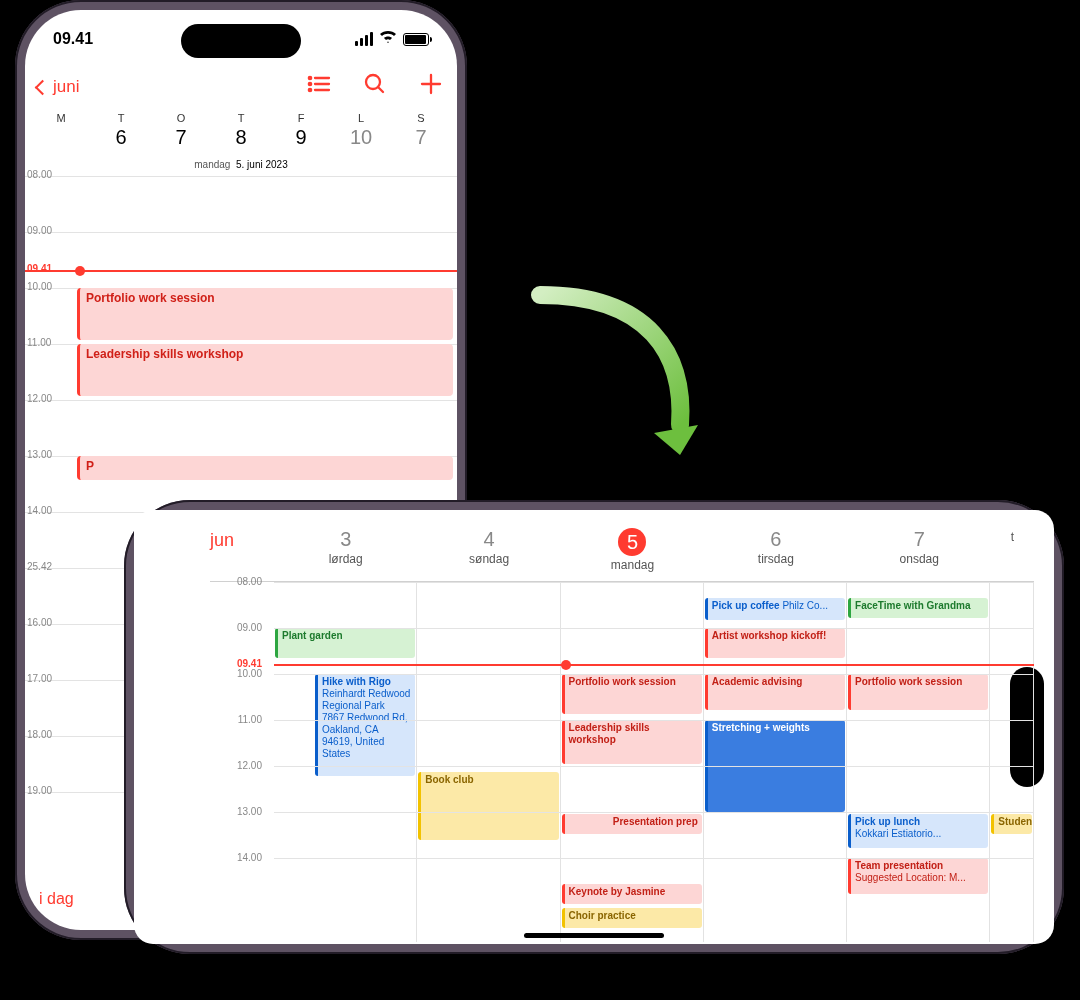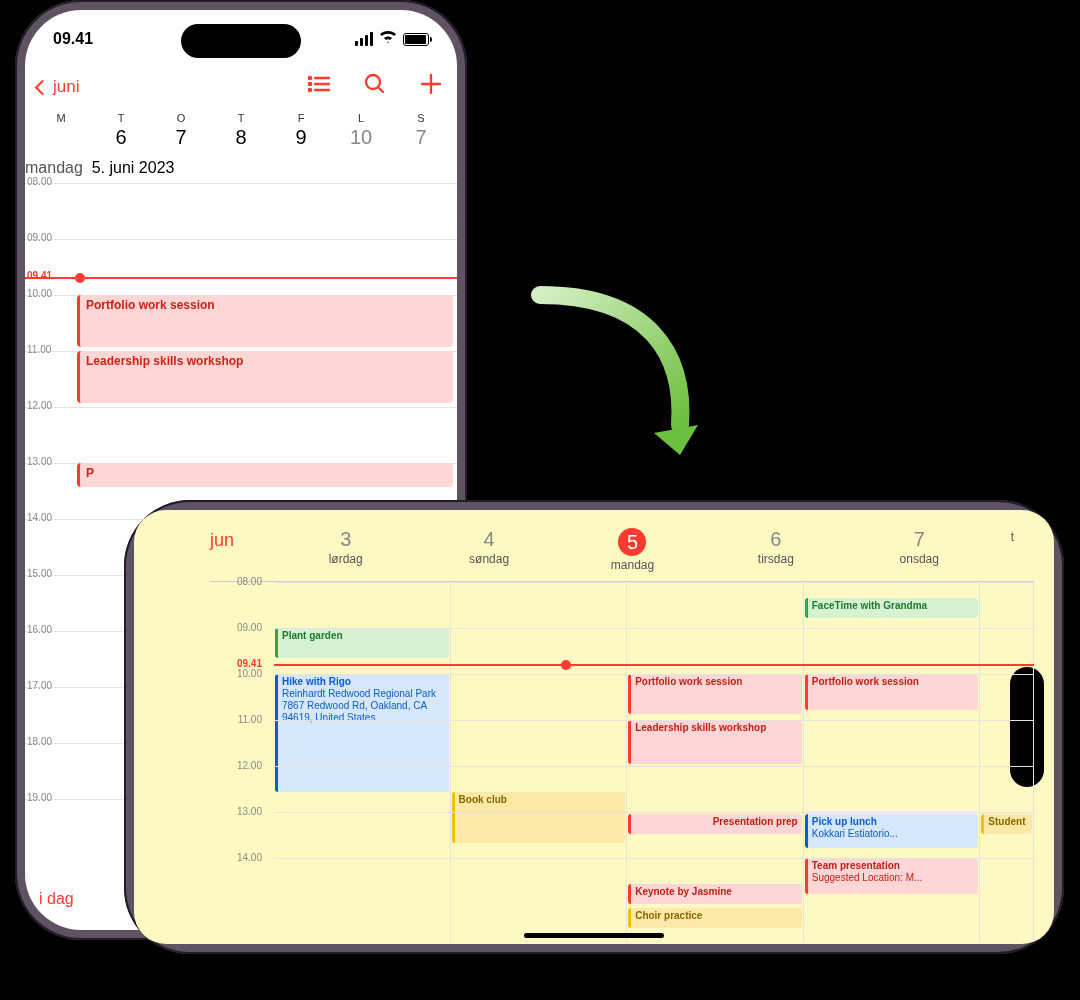--- a/index.html
+++ b/index.html
@@ -25,39 +25,39 @@
   .nav-icons{position:absolute;right:14px;top:8px;display:flex;gap:32px;align-items:center}
   .nav-icons svg,.nav-icons .ic{width:24px;height:24px}
   
   .week{display:flex;text-align:center;padding:8px 6px 2px}
   .week .col{flex:1;font-size:11px;color:#333}
   .dayrow{display:flex;text-align:center;padding:0 6px 4px}
   .dayrow .col{flex:1;font-size:20px;color:#000;position:relative}
   .dayrow .sel{color:#fff}
   .dayrow .sel::before{content:"";position:absolute;left:50%;top:50%;transform:translate(-50%,-50%);width:30px;height:30px;background:#ff3b30;border-radius:50%;z-index:-1}
   .dayrow .wknd{color:#888}
-  .date-line{text-align:left;font-size:16px;padding:6px 0 6px;color:#000}
+  .date-line{text-align:center;font-size:10px;padding:6px 0 6px;color:#000}
   .date-line .dow{color:#555}
   
   .daygrid{position:relative;padding-left:50px;height:690px}
   .hour{position:absolute;left:0;right:0;height:1px;background:#e3e3e3}
   .hour span{position:absolute;left:2px;top:-7px;font-size:10px;color:#888;width:42px;text-align:left}
   .nowline{position:absolute;left:0;right:0;height:2px;background:#ff3b30}
   .nowline .lbl{position:absolute;left:2px;top:-7px;font-size:10px;color:#ff3b30;font-weight:600}
   .nowline .dot{position:absolute;left:50px;top:-4px;width:10px;height:10px;background:#ff3b30;border-radius:50%}
   .ev{position:absolute;left:52px;right:4px;border-radius:4px;padding:3px 6px;font-size:12px;font-weight:600;overflow:hidden}
   .red-soft{background:#fdd6d5;border-left:3px solid #ff3b30;color:#d02018}
   .today-btn{position:absolute;left:14px;bottom:22px;color:#ff3b30;font-size:16px}
   .home-ind{position:absolute;left:50%;bottom:8px;transform:translateX(-50%);width:140px;height:5px;background:#000;border-radius:3px}
   
   .arrow{position:absolute;left:510px;top:285px;width:200px;height:190px}
   .arrow svg{width:100%;height:100%}
   
   .phone-land{position:absolute;left:124px;top:500px;width:940px;height:454px;background:#5e5263;border-radius:66px;padding:10px;box-shadow:inset 0 0 0 2px #221c27}
-  .phone-land .bezel{width:100%;height:100%;background:#fef9c3;border-radius:32px;overflow:hidden;position:relative}
+  .phone-land .bezel{width:100%;height:100%;background:#ffffff;border-radius:19px;overflow:hidden;position:relative}
   .island-l{position:absolute;right:10px;top:50%;transform:translateY(-50%);width:34px;height:120px;background:#000;border-radius:20px}
   .l-grid{position:absolute;left:76px;right:20px;top:18px;bottom:10px}
   .l-head{display:flex;align-items:flex-start;height:54px;border-bottom:1px solid #d0d0d0}
   .l-head .mon{width:64px;color:#ff3b30;font-size:18px;font-weight:500;padding-top:2px}
   .l-head .day{flex:1;text-align:center;position:relative}
   .l-head .num{font-size:20px;color:#888;line-height:22px}
   .l-head .dname{font-size:12px;color:#555;margin-top:2px}
   .l-head .sel .num{color:#fff;width:28px;height:28px;background:#ff3b30;border-radius:50%;display:inline-block;line-height:28px}
   .l-body{position:relative;height:360px;display:flex}
   .time-col{width:64px;position:relative}
@@ -170,21 +170,21 @@
         <div class="hour" style="top: 224px;">
           <span>12.00</span>
         </div>
         <div class="hour" style="top: 280px;">
           <span>13.00</span>
         </div>
         <div class="hour" style="top: 336px;">
           <span>14.00</span>
         </div>
         <div class="hour" style="top: 392px;">
-          <span>15.00</span>
+          <span>25.42</span>
         </div>
         <div class="hour" style="top: 448px;">
           <span>16.00</span>
         </div>
         <div class="hour" style="top: 504px;">
           <span>17.00</span>
         </div>
         <div class="hour" style="top: 560px;">
           <span>18.00</span>
         </div>
@@ -252,31 +252,37 @@
             <div class="tlbl" style="top: 86px;">10.00</div>
             <div class="tlbl" style="top: 132px;">11.00</div>
             <div class="tlbl" style="top: 178px;">12.00</div>
             <div class="tlbl" style="top: 224px;">13.00</div>
             <div class="tlbl" style="top: 270px;">14.00</div>
             <div class="tlbl now" style="top: 75.88px;">09.41</div>
           </div>
         <div class="cols">
           <div class="dcol">
               <div class="lev green-soft" style="top: 46px; height: 30px;"><span>Plant garden</span></div>
-              <div class="lev blue-soft" style="top: 92px; height: 118px;"><span>Hike with Rigo</span><span class="sub">Reinhardt Redwood Regional Park<br>7867 Redwood Rd, Oakland, CA 94619, United States</span></div>
-            </div>
-          <div class="dcol">
-              <div class="lev yellow" style="top: 190px; height: 51px; margin-top: 20px;"><span>Book club</span></div>
+              <div class="lev blue-soft" style="top: 92px; height: 102px; margin-left: 40px;"><span>Hike with Rigo</span><span class="sub">Reinhardt Redwood Regional Park<br>7867 Redwood Rd, Oakland, CA 94619, United States</span></div>
+            </div>
+          <div class="dcol">
+              <div class="lev yellow" style="top: 190px; height: 68px;"><span>Book club</span></div>
             </div>
           <div class="dcol">
               <div class="lev red-soft2" style="top: 92px; height: 40px;"><span>Portfolio work session</span></div>
               <div class="lev red-soft2" style="top: 138px; height: 44px;"><span>Leadership skills workshop</span></div>
               <div class="lev red-soft2" style="top: 232px; height: 20px; text-align: right;"><span>Presentation prep</span></div>
               <div class="lev red-soft2" style="top: 302px; height: 20px;"><span>Keynote by Jasmine</span></div>
               <div class="lev yellow" style="top: 326px; height: 20px;"><span>Choir practice</span></div>
+            </div>
+          <div class="dcol">
+              <div class="lev blue-soft" style="top: 16px; height: 22px;"><span>Pick up coffee </span><span class="sub" style="display:inline">Philz Co...</span></div>
+              <div class="lev red-soft2" style="top: 46px; height: 30px;"><span>Artist workshop kickoff!</span></div>
+              <div class="lev red-soft2" style="top: 92px; height: 36px;"><span>Academic advising</span></div>
+              <div class="lev blue-solid" style="top: 138px; height: 92px;"><span>Stretching + weights</span></div>
             </div>
           <div class="dcol">
               <div class="lev green-soft" style="top: 16px; height: 20px;"><span>FaceTime with Grandma</span></div>
               <div class="lev red-soft2" style="top: 92px; height: 36px;"><span>Portfolio work session</span></div>
               <div class="lev blue-soft" style="top: 232px; height: 34px;"><span>Pick up lunch</span><span class="sub">Kokkari Estiatorio...</span></div>
               <div class="lev red-soft2" style="top: 276px; height: 36px;"><span>Team presentation</span><span class="sub">Suggested Location: M...</span></div>
             </div>
           <div class="dcol" style="flex:.3">
               <div class="lev yellow" style="top: 232px; height: 20px;"><span>Student</span></div>
             </div>

